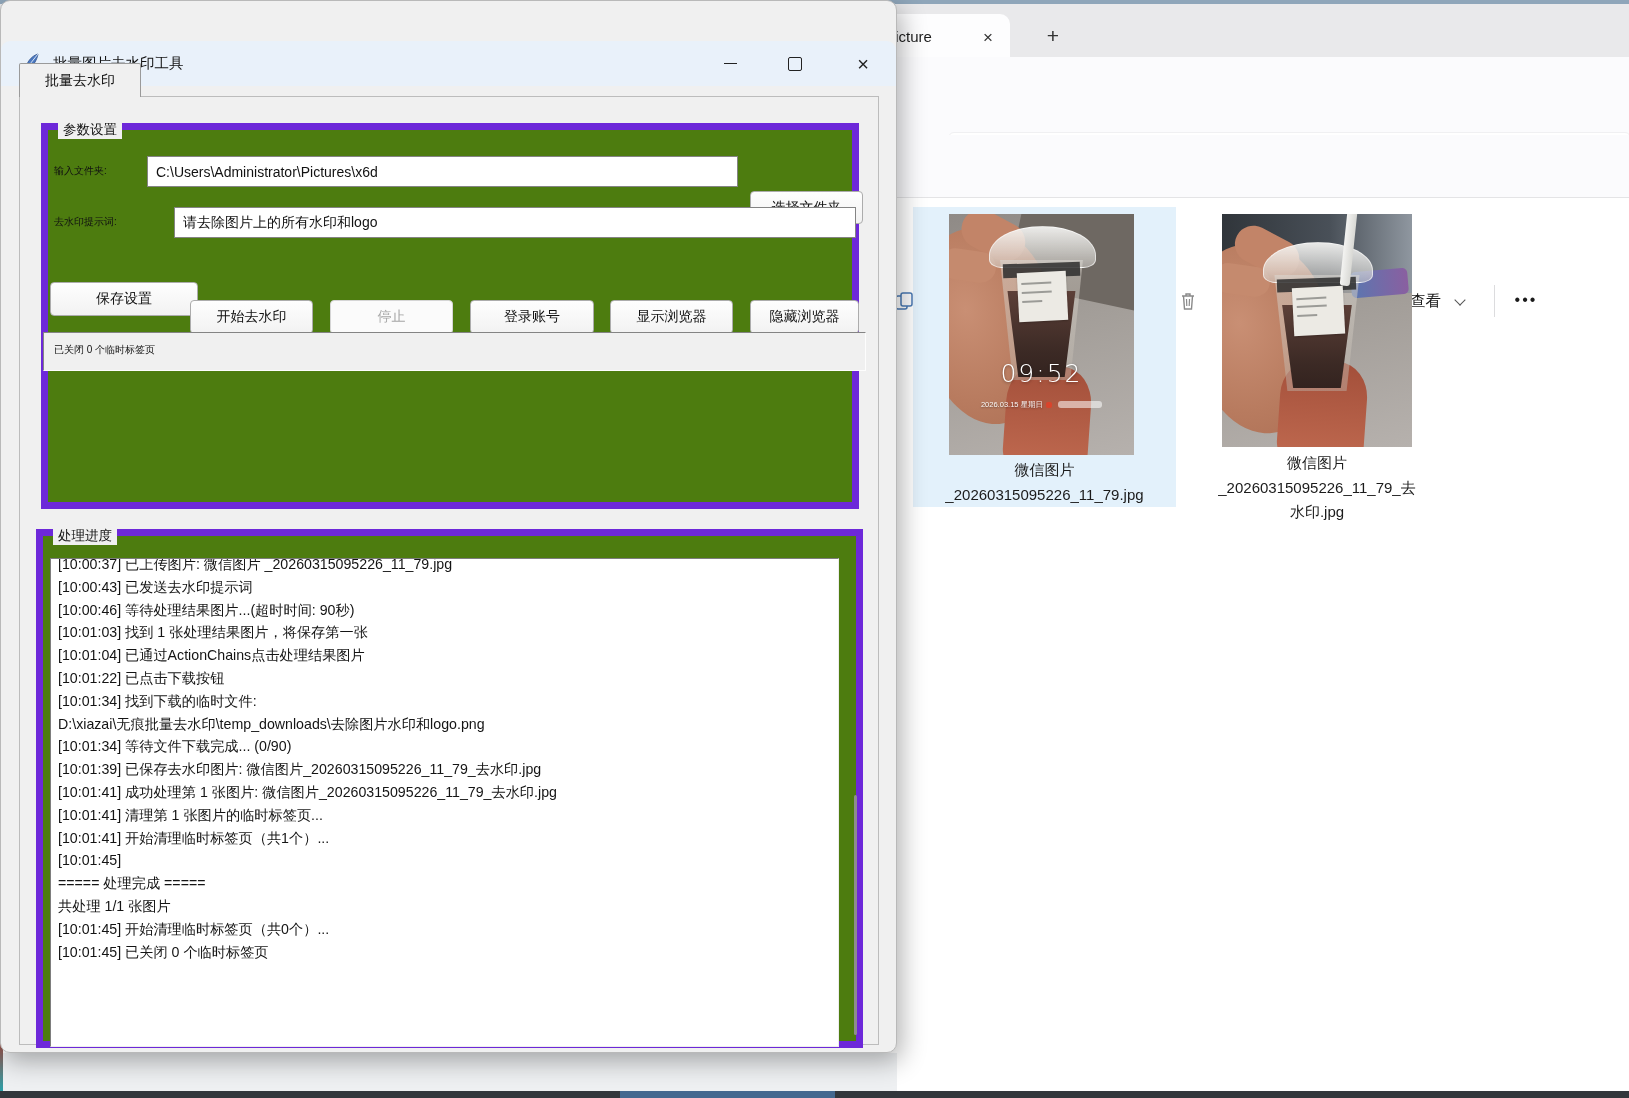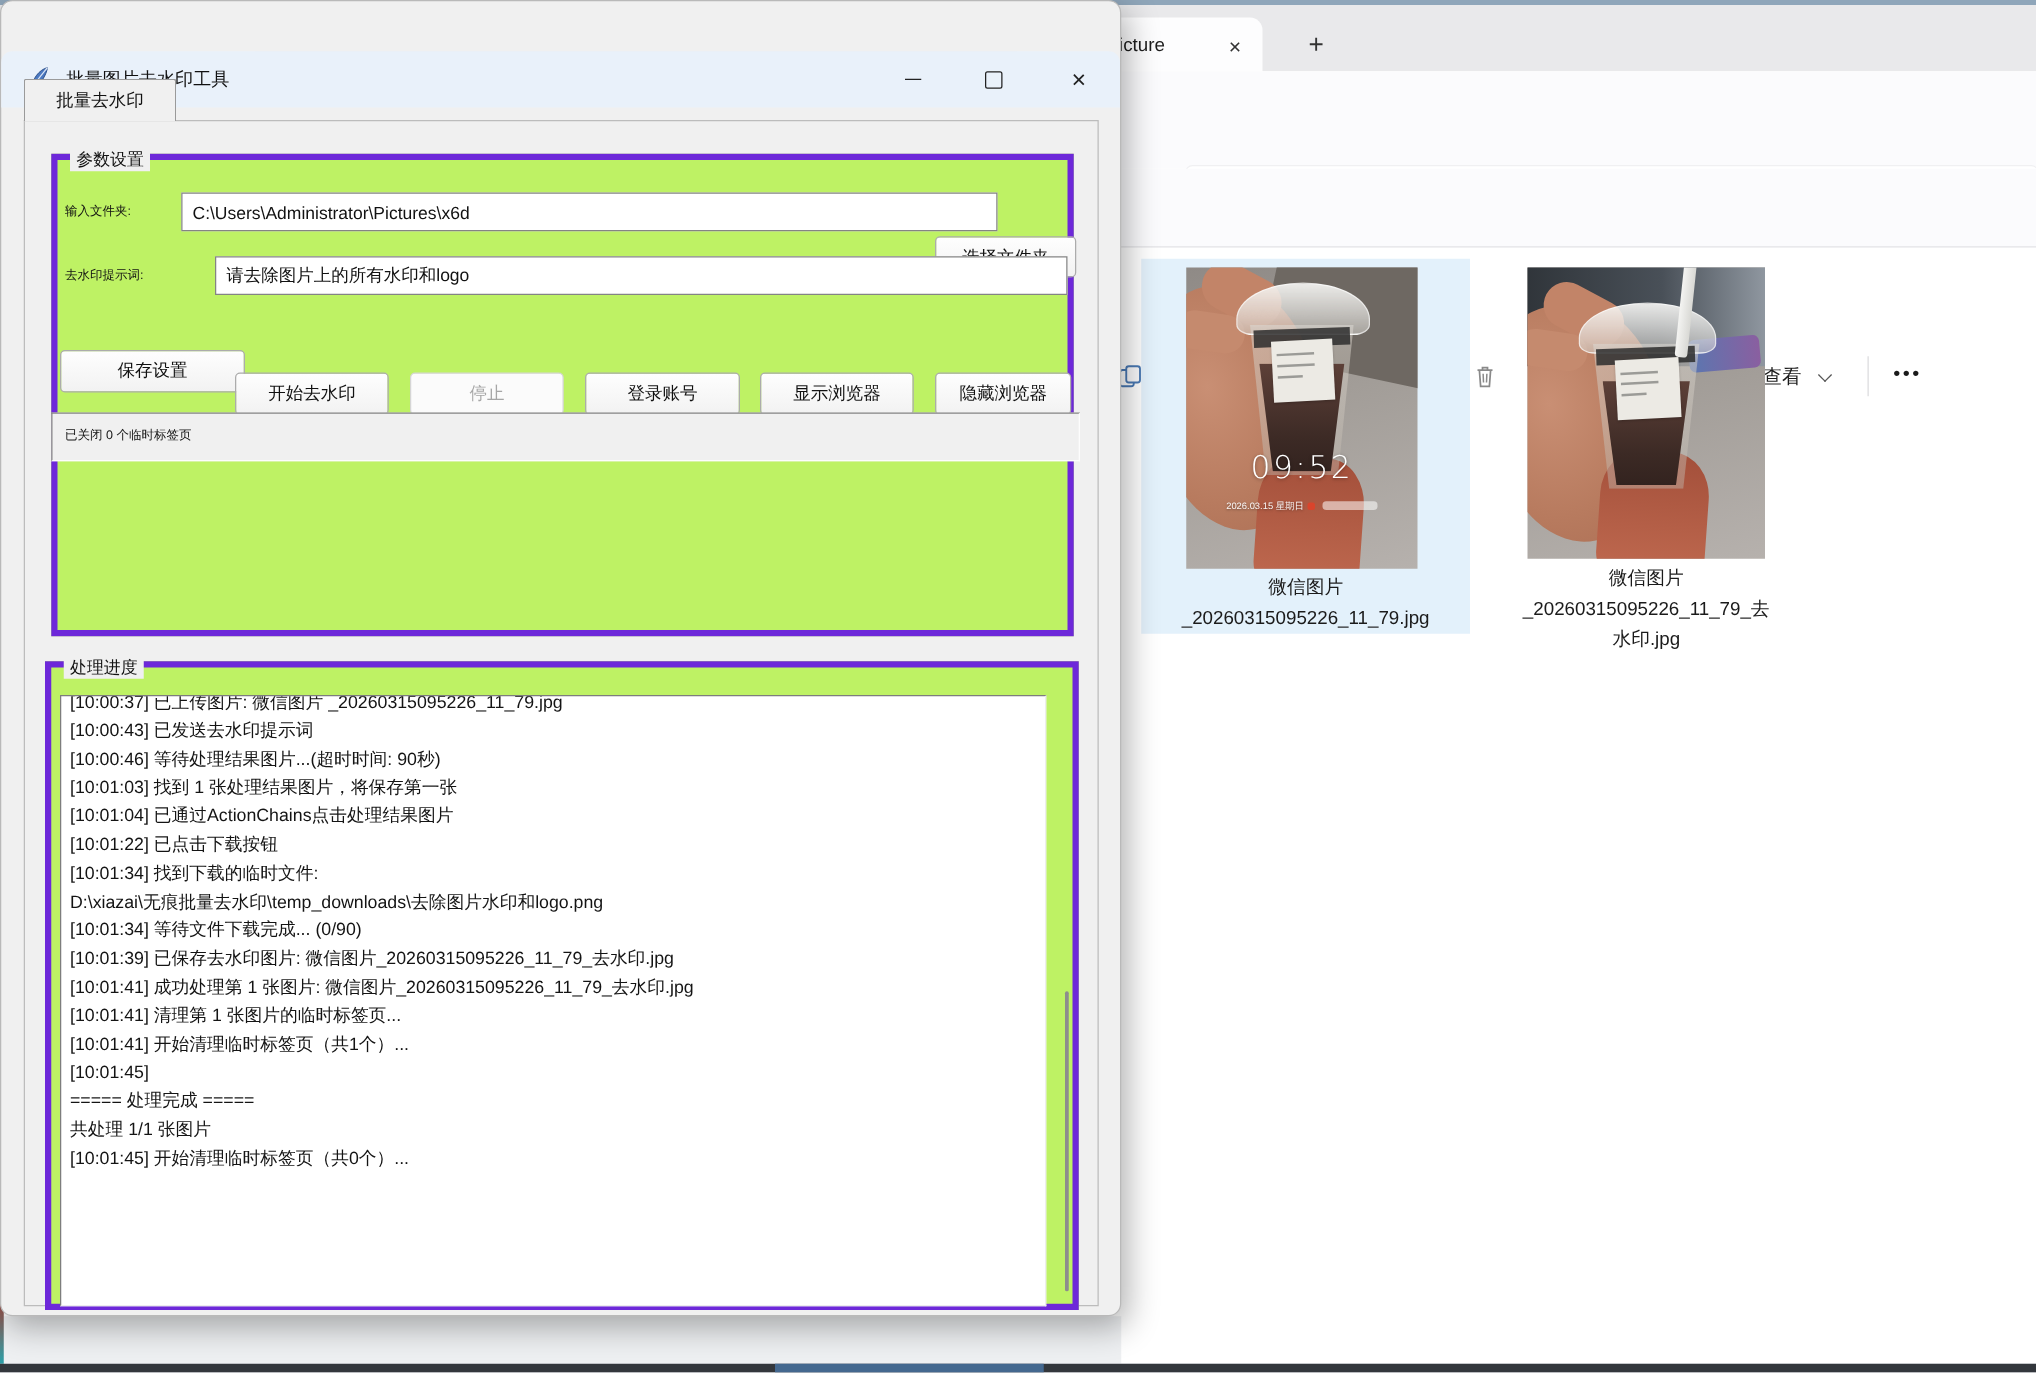--- a/index.html
+++ b/index.html
@@ -88,21 +88,21 @@
   .titlebar{left:0;top:0;width:895px;height:45px;background:#e9f1fa;border-radius:9px 9px 0 0;margin-top:40px;}
   .app-title{left:52px;top:13px;font-size:14.5px;color:#111;}
   .win-btn{top:0;width:46px;height:45px;display:flex;align-items:center;justify-content:center;color:#222;}
   .win-min-bar{width:13px;height:1.6px;background:#222;}
   .win-max-box{width:12px;height:12px;border:1.4px solid #222;border-radius:2px;}
   .win-close-glyph{font-size:20px;line-height:1;}
   .nb-tab{left:18px;top:62px;width:122px;height:34px;background:#f0f0f0;border:1px solid #9a9a9a;
           border-bottom:none;box-sizing:border-box;text-align:center;font-size:14px;color:#111;
           padding-top:8px;z-index:3;border-radius:2px 2px 0 0;}
   .nb-panel{left:18px;top:95px;width:860px;height:949px;border:1px solid #bcbcbc;background:#f0f0f0;box-sizing:border-box;}
-  .fieldset{border:5px solid #6d28d9;background:#bef264;box-sizing:border-box;}
+  .fieldset{border:7px solid #6d28d9;background:#4d7c0f;box-sizing:border-box;}
   .legend{position:absolute;top:-9px;left:10px;background:#f0f0f0;padding:0 5px;font-size:13.5px;color:#111;}
   .flabel{font-size:10px;color:#111;}
   .tinput{background:#fff;border:1px solid #848484;box-sizing:border-box;font-size:14px;color:#111;
           padding:0 8px;font-family:"Liberation Sans","DejaVu Sans",sans-serif;}
   .tbtn{background:linear-gradient(#fefefe,#f2f2f2);border:1px solid #acacac;border-radius:4px;
         box-sizing:border-box;font-size:14px;color:#111;text-align:center;display:flex;
         align-items:center;justify-content:center;margin-top:36px;}
   .tbtn.disabled{color:#a6a6a6;border-color:#d5d5d5;background:#fbfbfb;}
   .sunken{background:#f0f0f0;border:1px solid;border-color:#848484 #fdfdfd #fdfdfd #848484;box-sizing:border-box;}
   .logbox{background:#fff;border:1px solid;border-color:#7d7d7d #ededed #ededed #7d7d7d;
@@ -297,21 +297,21 @@
     </div>
   </div>
 
   <div class="abs nb-tab">批量去水印</div>
   <div class="abs nb-panel"></div>
 
   <div class="abs fieldset" style="left:40px;top:122px;width:818px;height:386px;">
     <span class="legend">参数设置</span>
 
     <span class="abs flabel" style="left:6px;top:34px">输入文件夹:</span>
-    <input class="abs tinput" style="left: 99px; top: 26px; width: 653px; height: 31px;" value="C:\Users\Administrator\Pictures\x6d">
+    <input class="abs tinput" style="left: 99px; top: 26px; width: 591px; height: 31px;" value="C:\Users\Administrator\Pictures\x6d">
     <div class="abs tbtn" style="left:702px;top:25px;width:113px;height:33px;">选择文件夹</div>
 
     <span class="abs flabel" style="left:6px;top:85px">去水印提示词:</span>
     <input class="abs tinput" style="left: 126px; top: 77px; width: 682px; height: 31px;" value="请去除图片上的所有水印和logo">
 
     <div class="abs tbtn" style="left:2px;top:116px;width:148px;height:34px;">保存设置</div>
     <div class="abs tbtn" style="left:142px;top:134px;width:123px;height:34px;">开始去水印</div>
     <div class="abs tbtn disabled" style="left:282px;top:134px;width:123px;height:34px;">停止</div>
     <div class="abs tbtn" style="left:422px;top:134px;width:124px;height:34px;">登录账号</div>
     <div class="abs tbtn" style="left:562px;top:134px;width:123px;height:34px;">显示浏览器</div>
@@ -335,16 +335,17 @@
       <div class="logline">D:\xiazai\无痕批量去水印\temp_downloads\去除图片水印和logo.png</div>
       <div class="logline">[10:01:34] 等待文件下载完成... (0/90)</div>
       <div class="logline">[10:01:39] 已保存去水印图片: 微信图片_20260315095226_11_79_去水印.jpg</div>
       <div class="logline">[10:01:41] 成功处理第 1 张图片: 微信图片_20260315095226_11_79_去水印.jpg</div>
       <div class="logline">[10:01:41] 清理第 1 张图片的临时标签页...</div>
       <div class="logline">[10:01:41] 开始清理临时标签页（共1个）...</div>
       <div class="logline">[10:01:45]</div>
       <div class="logline">===== 处理完成 =====</div>
       <div class="logline">共处理 1/1 张图片</div>
       <div class="logline">[10:01:45] 开始清理临时标签页（共0个）...</div>
+      <div class="logline">[10:01:45] 已关闭 0 个临时标签页</div>
     </div>
     <div class="abs vscroll" style="left:811px;top:259px;height:240px;"></div>
   </div>
 </div>
 
 </body></html>

